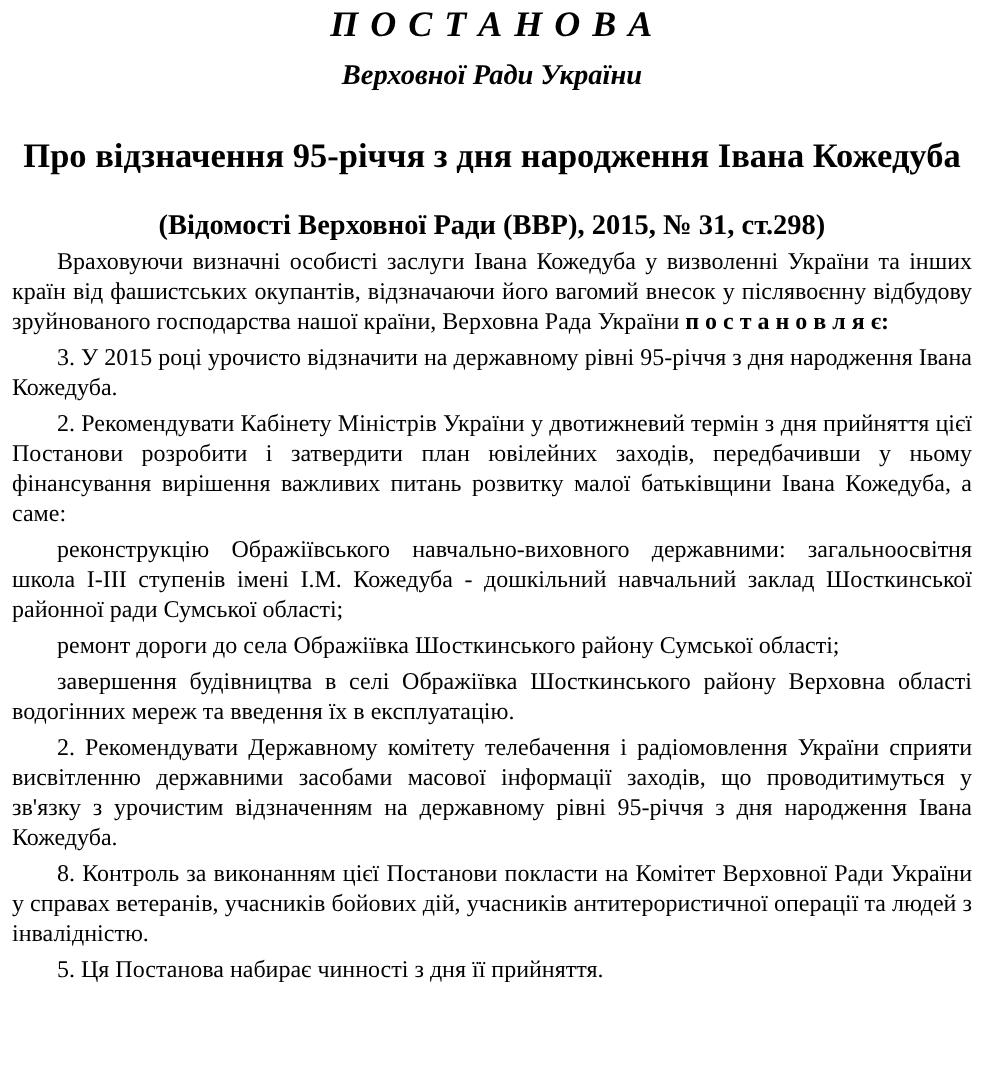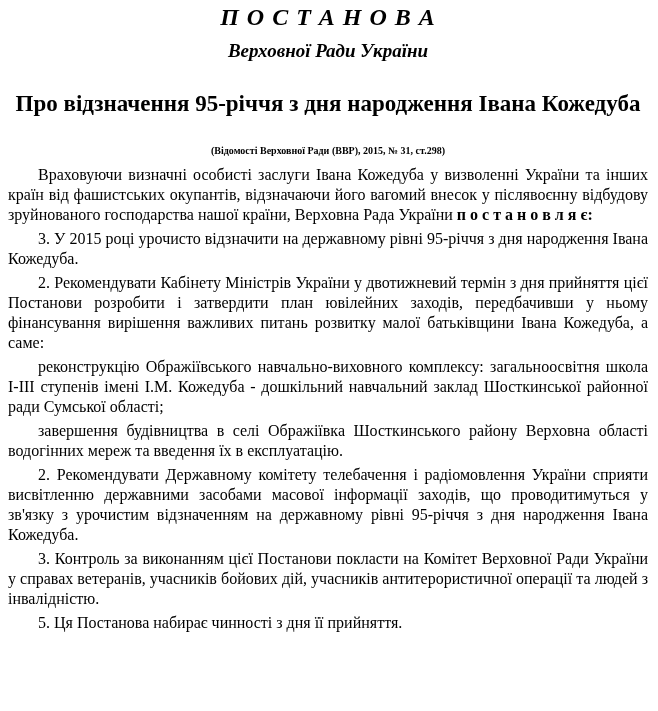--- a/index.html
+++ b/index.html
@@ -37,21 +37,21 @@
   .doc-subject {
     text-align: center;
     font-weight: bold;
     font-size: 23px;
     margin: 30px 0 0 0;
     line-height: 22px;
   }
   .doc-reference {
     text-align: center;
     font-weight: bold;
-    font-size: 10px;
+    font-size: 19px;
     margin: 26px 0 0 0;
     line-height: 20px;
   }
   p.body-par {
     text-align: justify;
     text-indent: 30px;
     line-height: 20px;
     margin: 4px 0 0 0;
   }
   p.body-par.first {
@@ -74,24 +74,25 @@
 
   <div class="doc-reference">(Відомості Верховної Ради (ВВР), 2015, № 31, ст.298)</div>
 
 
   <p class="body-par"><span>Враховуючи визначні особисті заслуги Івана Кожедуба у визволенні України та інших країн від фашистських окупантів, відзначаючи його вагомий внесок у післявоєнну відбудову зруйнованого господарства нашої країни, Верховна Рада України </span><span class="kw">п о с т а н о в л я є:</span></p>
 
   <p class="body-par">3. У 2015 році урочисто відзначити на державному рівні 95-річчя з дня народження Івана Кожедуба.</p>
 
   <p class="body-par">2. Рекомендувати Кабінету Міністрів України у двотижневий термін з дня прийняття цієї Постанови розробити і затвердити план ювілейних заходів, передбачивши у ньому фінансування вирішення важливих питань розвитку малої батьківщини Івана Кожедуба, а саме:</p>
 
-  <p class="body-par">реконструкцію Ображіївського навчально-виховного комплексу: загальноосвітня школа І-ІІІ ступенів імені І.М. Кожедуба - дошкільний навчальний заклад Шосткинської районної ради Сумської області;</p>
+  <p class="body-par">реконструкцію Ображіївського навчально-виховного державними: загальноосвітня школа І-ІІІ ступенів імені І.М. Кожедуба - дошкільний навчальний заклад Шосткинської районної ради Сумської області;</p>
 
+  <p class="body-par">ремонт дороги до села Ображіївка Шосткинського району Сумської області;</p>
 
   <p class="body-par">завершення будівництва в селі Ображіївка Шосткинського району Верховна області водогінних мереж та введення їх в експлуатацію.</p>
 
   <p class="body-par">2. Рекомендувати Державному комітету телебачення і радіомовлення України сприяти висвітленню державними засобами масової інформації заходів, що проводитимуться у зв'язку з урочистим відзначенням на державному рівні 95-річчя з дня народження Івана  Кожедуба.</p>
 
-  <p class="body-par">3. Контроль за виконанням цієї Постанови покласти на Комітет Верховної Ради України у справах ветеранів, учасників бойових дій, учасників антитерористичної операції та людей з інвалідністю.</p>
+  <p class="body-par">8. Контроль за виконанням цієї Постанови покласти на Комітет Верховної Ради України у справах ветеранів, учасників бойових дій, учасників антитерористичної операції та людей з інвалідністю.</p>
 
   <p class="body-par">5. Ця Постанова набирає чинності з дня її прийняття.</p>
 
 </div>
 
 </body></html>

